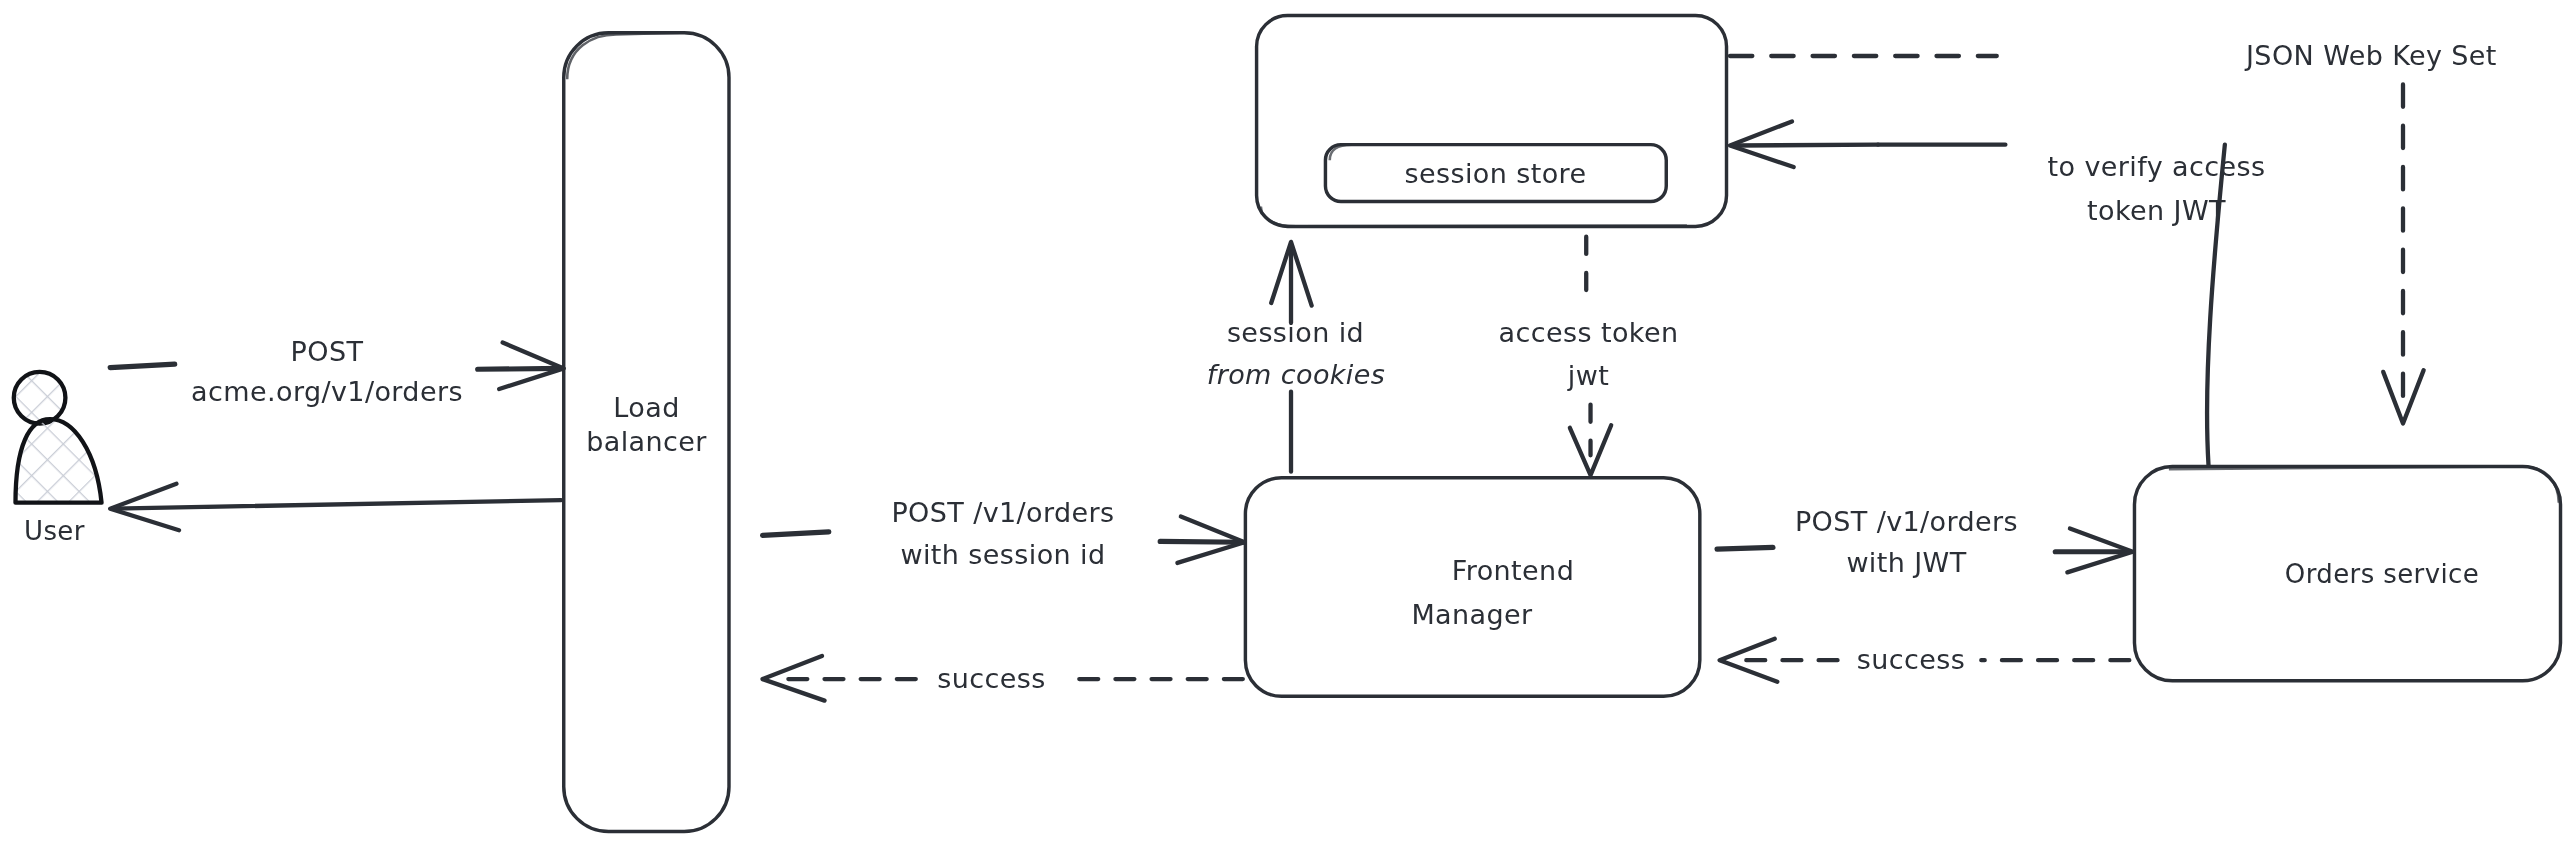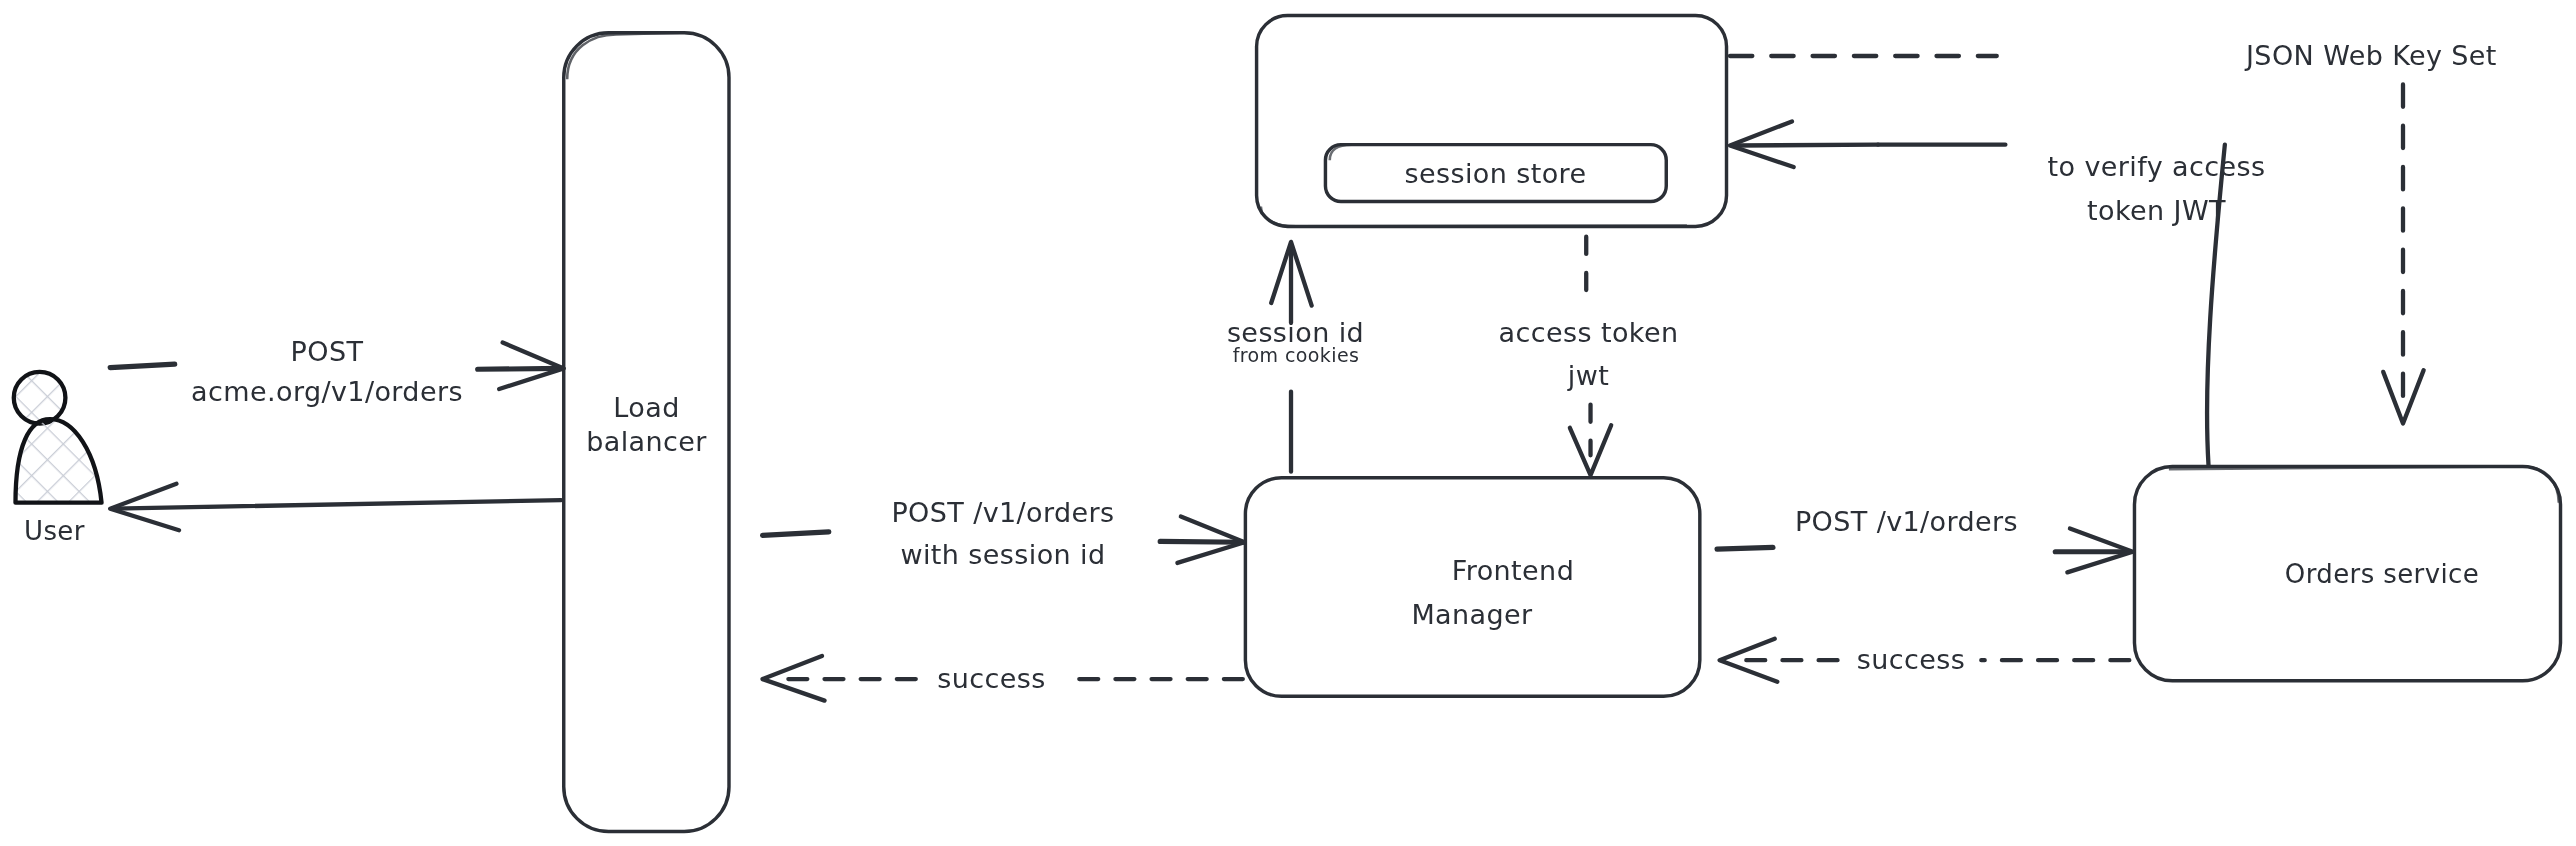--- a/index.html
+++ b/index.html
@@ -129,26 +129,27 @@
 
 <div class="lbl" style="left:155px; top:336px; width:344px; font-size:27px;">POST</div>
 <div class="lbl" style="left:155px; top:376px; width:344px; font-size:27px;">acme.org/v1/orders</div>
 
 <div class="lbl" style="left:848px; top:497px; width:310px; font-size:27px;">POST /v1/orders</div>
 <div class="lbl" style="left:848px; top:539px; width:310px; font-size:27px;">with session id</div>
 
 <div class="lbl" style="left:916px; top:663px; width:151px; font-size:27px;">success</div>
 
 <div class="lbl" style="left:1192px; top:317px; width:207px; font-size:27px;">session id</div>
-<div class="lbl" style="left:1186px; top:344px; width:220px; font-size:19px;">from cookies</div>
+<div class="lbl" style="left:1186px; top:359px; width:220px; font-size:27px;font-style:italic;">from cookies</div>
 
 <div class="lbl" style="left:1468px; top:317px; width:241px; font-size:27px;">access token</div>
 <div class="lbl" style="left:1468px; top:360px; width:241px; font-size:27px;">jwt</div>
 
 <div class="lbl" style="left:1756px; top:506px; width:301px; font-size:27px;">POST /v1/orders</div>
+<div class="lbl" style="left:1756px; top:547px; width:301px; font-size:27px;">with JWT</div>
 
 <div class="lbl" style="left:1838px; top:644px; width:146px; font-size:27px;">success</div>
 
 <div class="lbl" style="left:1967px; top:151px; width:379px; font-size:27px;">to verify access</div>
 <div class="lbl" style="left:1967px; top:195px; width:379px; font-size:27px;">token JWT</div>
 
 <div class="lbl" style="left:2246px; top:40px; width:327px; font-size:27px; text-align:left;">JSON Web Key Set</div>
 
 </div>
 

